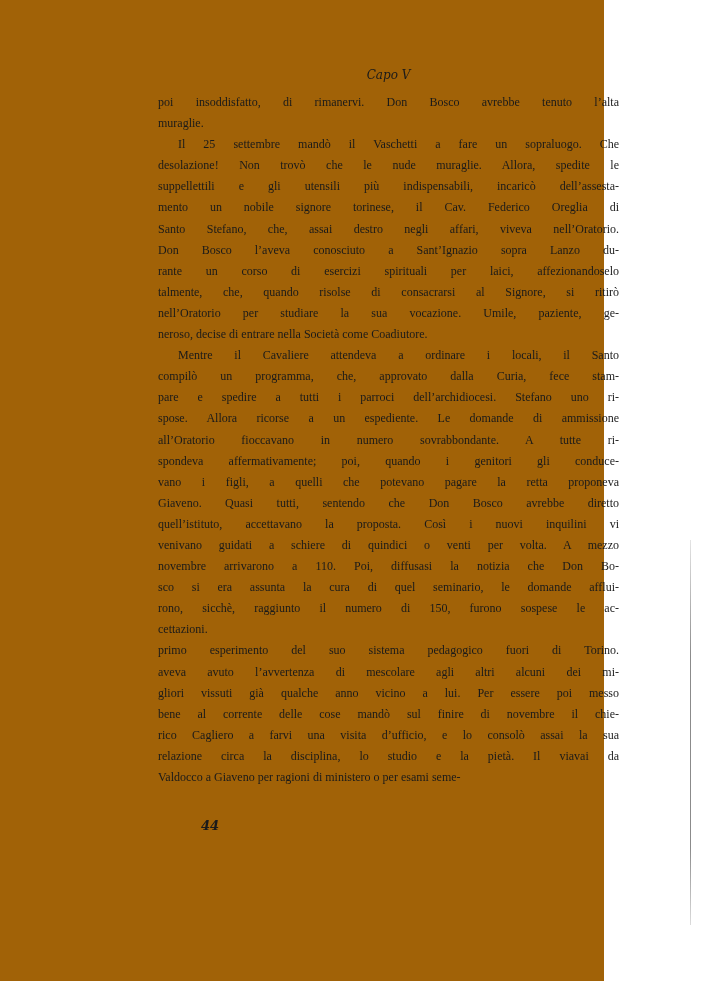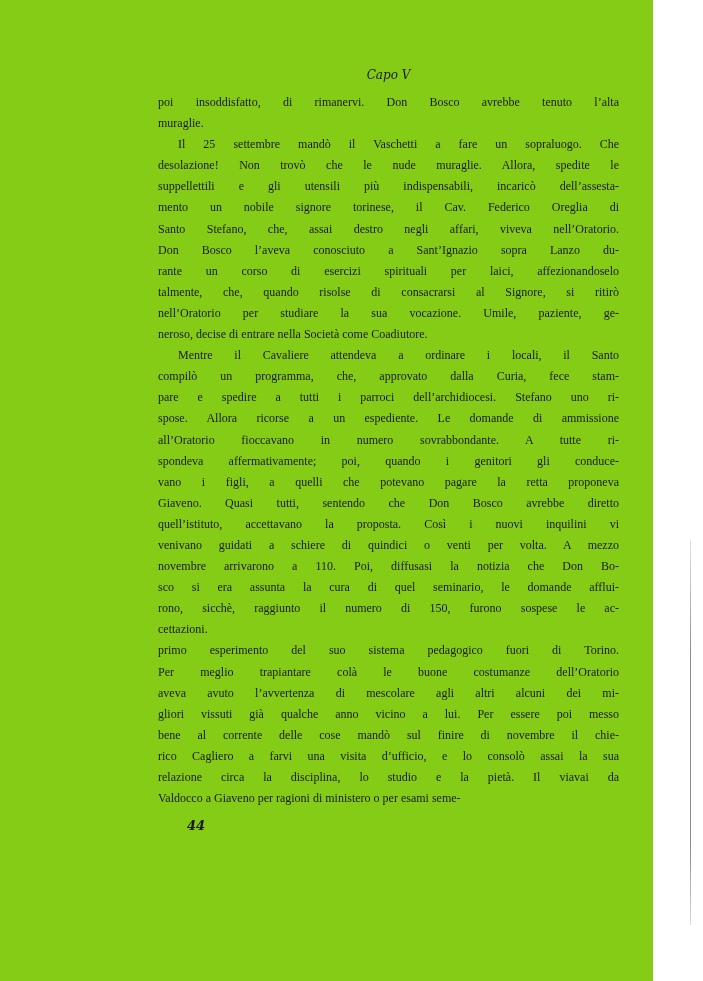--- a/index.html
+++ b/index.html
@@ -1,32 +1,32 @@
 <!DOCTYPE html>
 <html><head>
   <meta charset="utf-8">
   <style>
     html, body { margin: 0; padding: 0; background: #ffffff; }
     body { width: 703px; height: 981px; position: relative; overflow: hidden; }
-    .page { position: absolute; left: 0; top: 0; width: 653px; height: 981px; background: #84cc16; }
+    .page { position: absolute; left: 0; top: 0; width: 604px; height: 981px; background: #a16207; }
     .running-head {
       position: absolute; left: 158px; width: 461px; top: 68px;
       text-align: center; font-family: "DejaVu Serif", serif; font-style: italic;
       font-size: 12px; color: #1a1a1a;
     }
     .text-block {
       position: absolute; left: 158px; top: 92px; width: 461px;
       font-family: "Liberation Serif", serif; font-size: 12px; line-height: 21.1px;
       color: #1a1a1a;
     }
     .line { display: block; height: 21.1px; white-space: nowrap; text-align: justify; text-align-last: justify; }
     .line.last { text-align-last: left; }
     .line.indent { padding-left: 20px; }
     .folio {
-      position: absolute; left: 187px; top: 818px;
+      position: absolute; left: 201px; top: 818px;
       font-family: "DejaVu Serif", serif; font-style: italic; font-weight: bold;
       font-size: 13px; color: #1a1a1a;
     }
     .scan-line {
       position: absolute; left: 690px; top: 540px; width: 1px; height: 385px;
       background: linear-gradient(to bottom, rgba(120,120,120,0.2), rgba(90,90,90,0.7) 30%, rgba(90,90,90,0.7) 80%, rgba(140,140,140,0.3));
     }
   </style>
 </head>
 <body>
@@ -62,21 +62,20 @@
         <span class="line">Giaveno. Quasi tutti, sentendo che Don Bosco avrebbe diretto</span>
         <span class="line">quell’istituto, accettavano la proposta. Così i nuovi inquilini vi</span>
         <span class="line">venivano guidati a schiere di quindici o venti per volta. A mezzo</span>
         <span class="line">novembre arrivarono a 110. Poi, diffusasi la notizia che Don Bo-</span>
         <span class="line">sco si era assunta la cura di quel seminario, le domande afflui-</span>
         <span class="line">rono, sicchè, raggiunto il numero di 150, furono sospese le ac-</span>
         <span class="line last">cettazioni.</span>
       </div>
       <div>
         <span class="line">primo esperimento del suo sistema pedagogico fuori di Torino.</span>
-        <span class="line">Per meglio trapiantare colà le buone costumanze dell’Oratorio</span>
         <span class="line">aveva avuto l’avvertenza di mescolare agli altri alcuni dei mi-</span>
         <span class="line">gliori vissuti già qualche anno vicino a lui. Per essere poi messo</span>
         <span class="line">bene al corrente delle cose mandò sul finire di novembre il chie-</span>
         <span class="line">rico Cagliero a farvi una visita d’ufficio, e lo consolò assai la sua</span>
         <span class="line">relazione circa la disciplina, lo studio e la pietà. Il viavai da</span>
         <span class="line last">Valdocco a Giaveno per ragioni di ministero o per esami seme-</span>
       </div>
     </div>
 
   <div class="folio">44</div>

